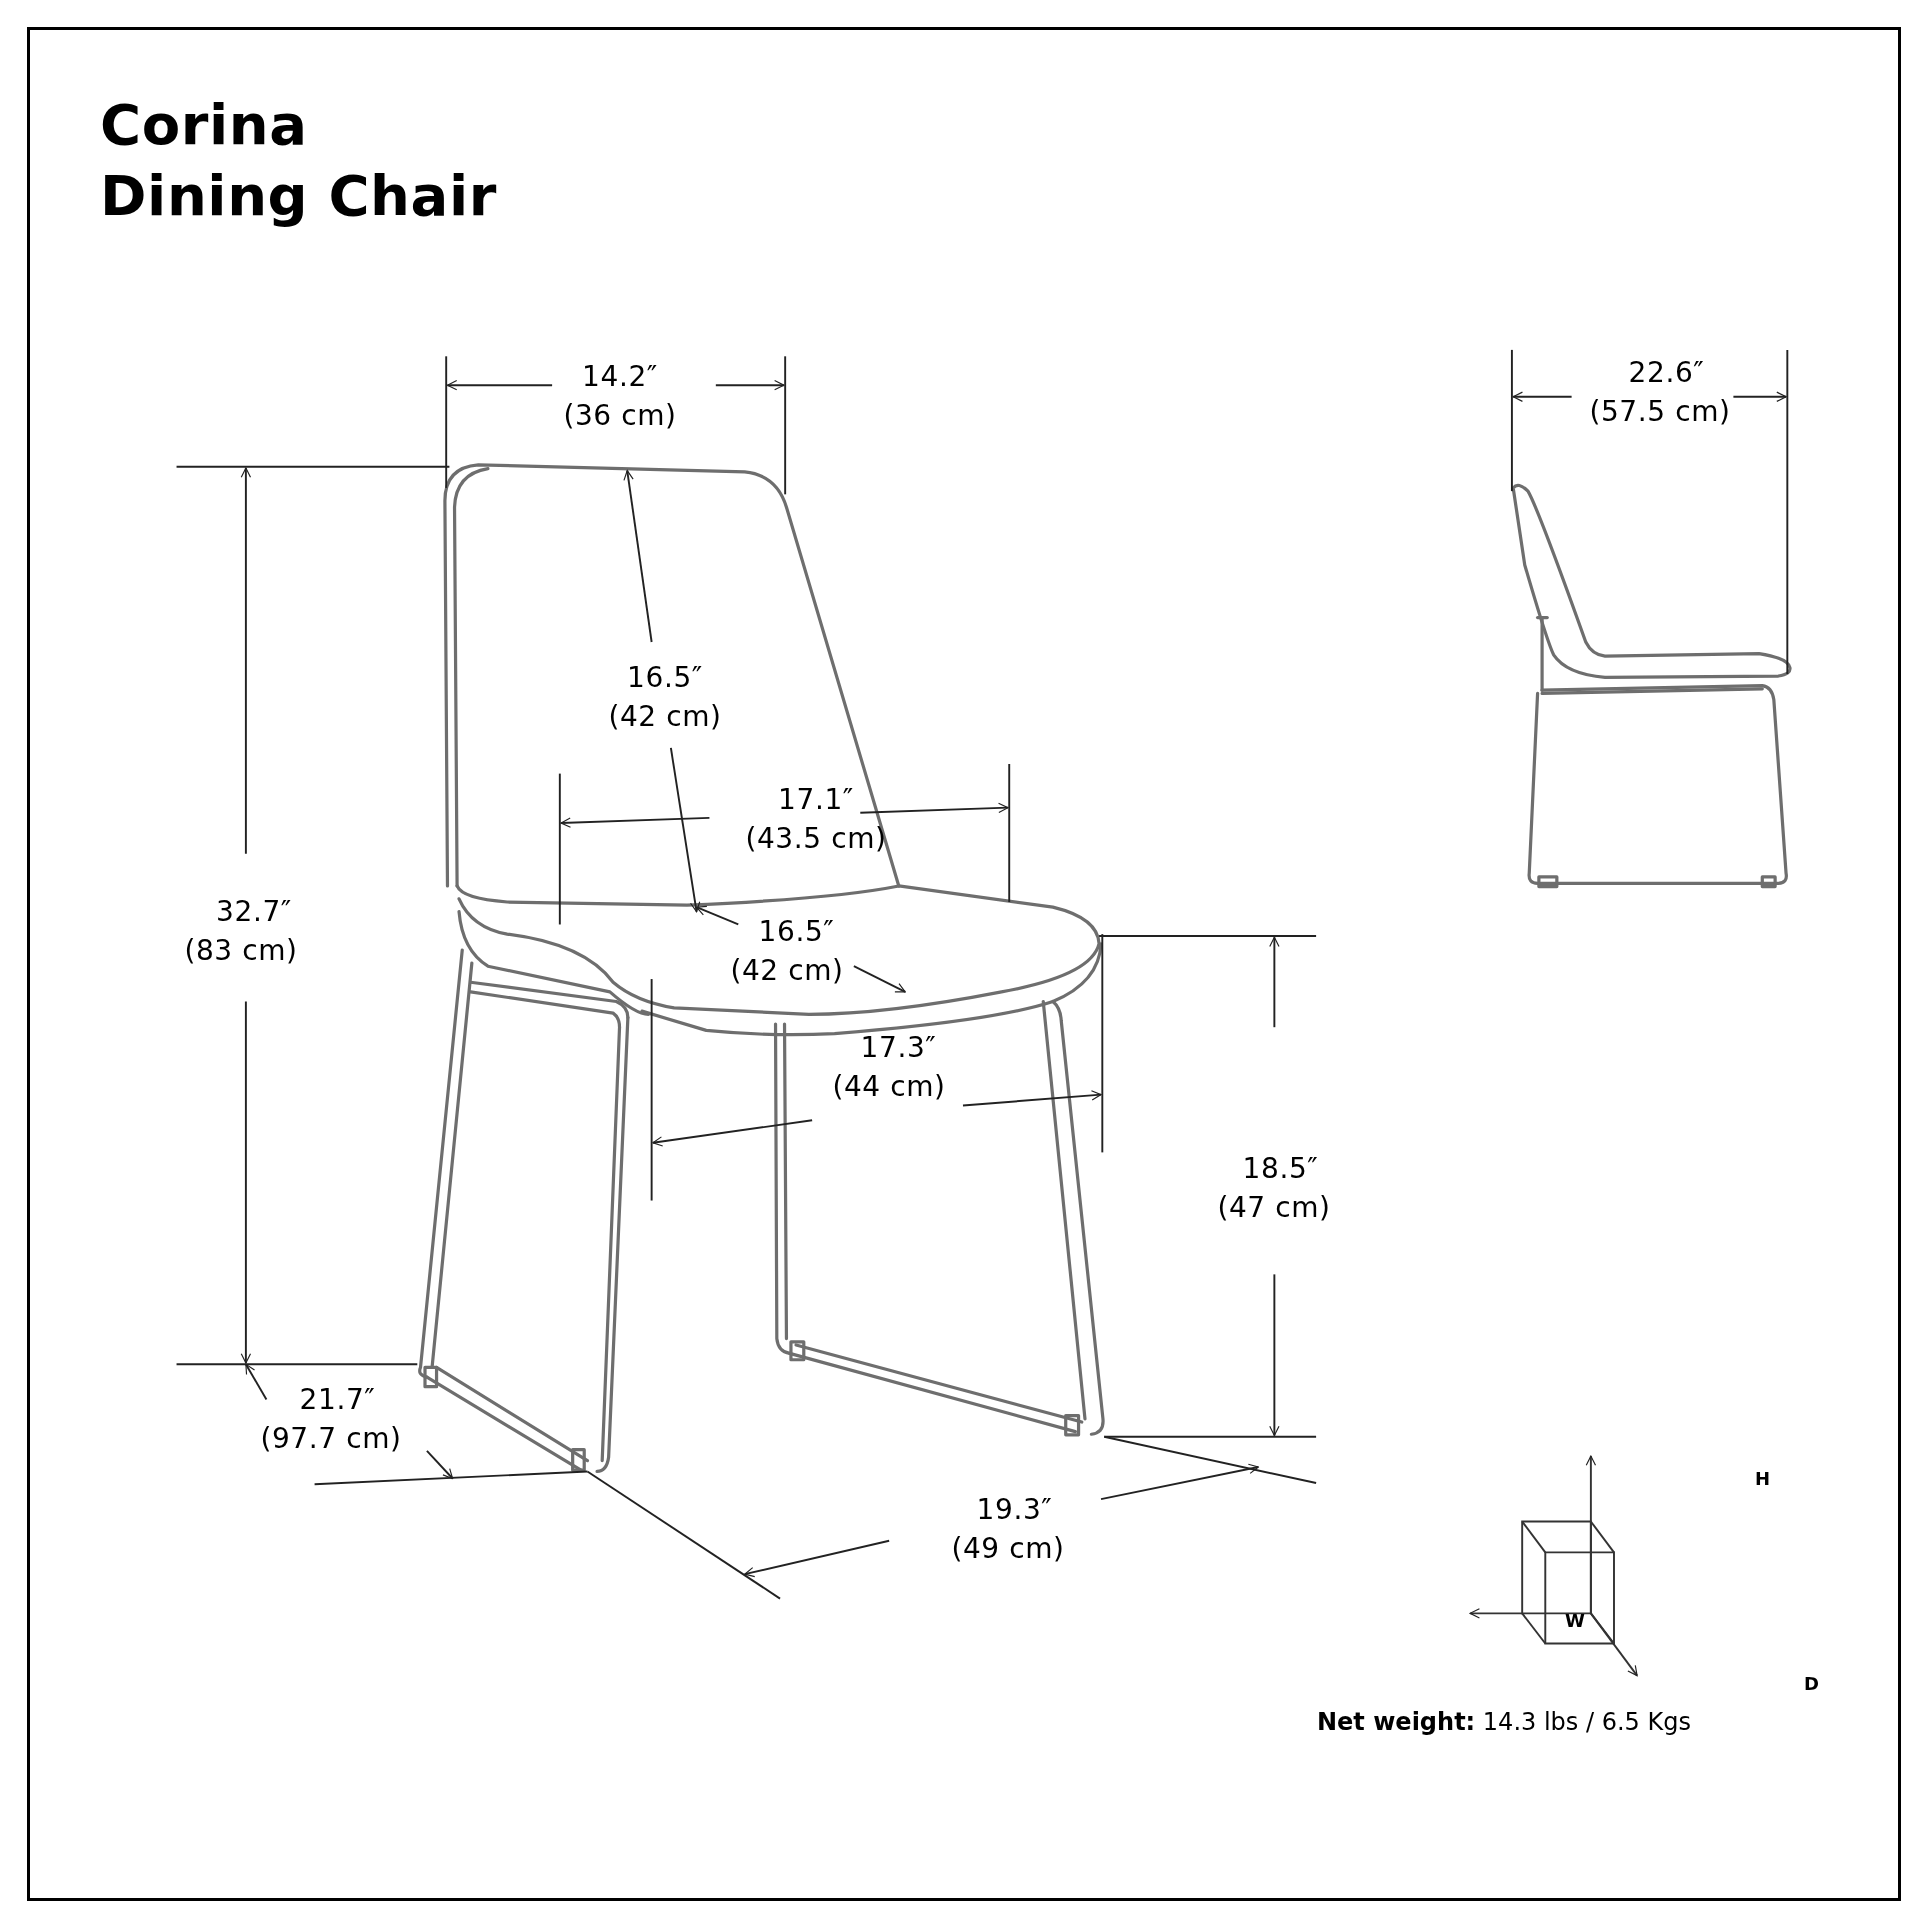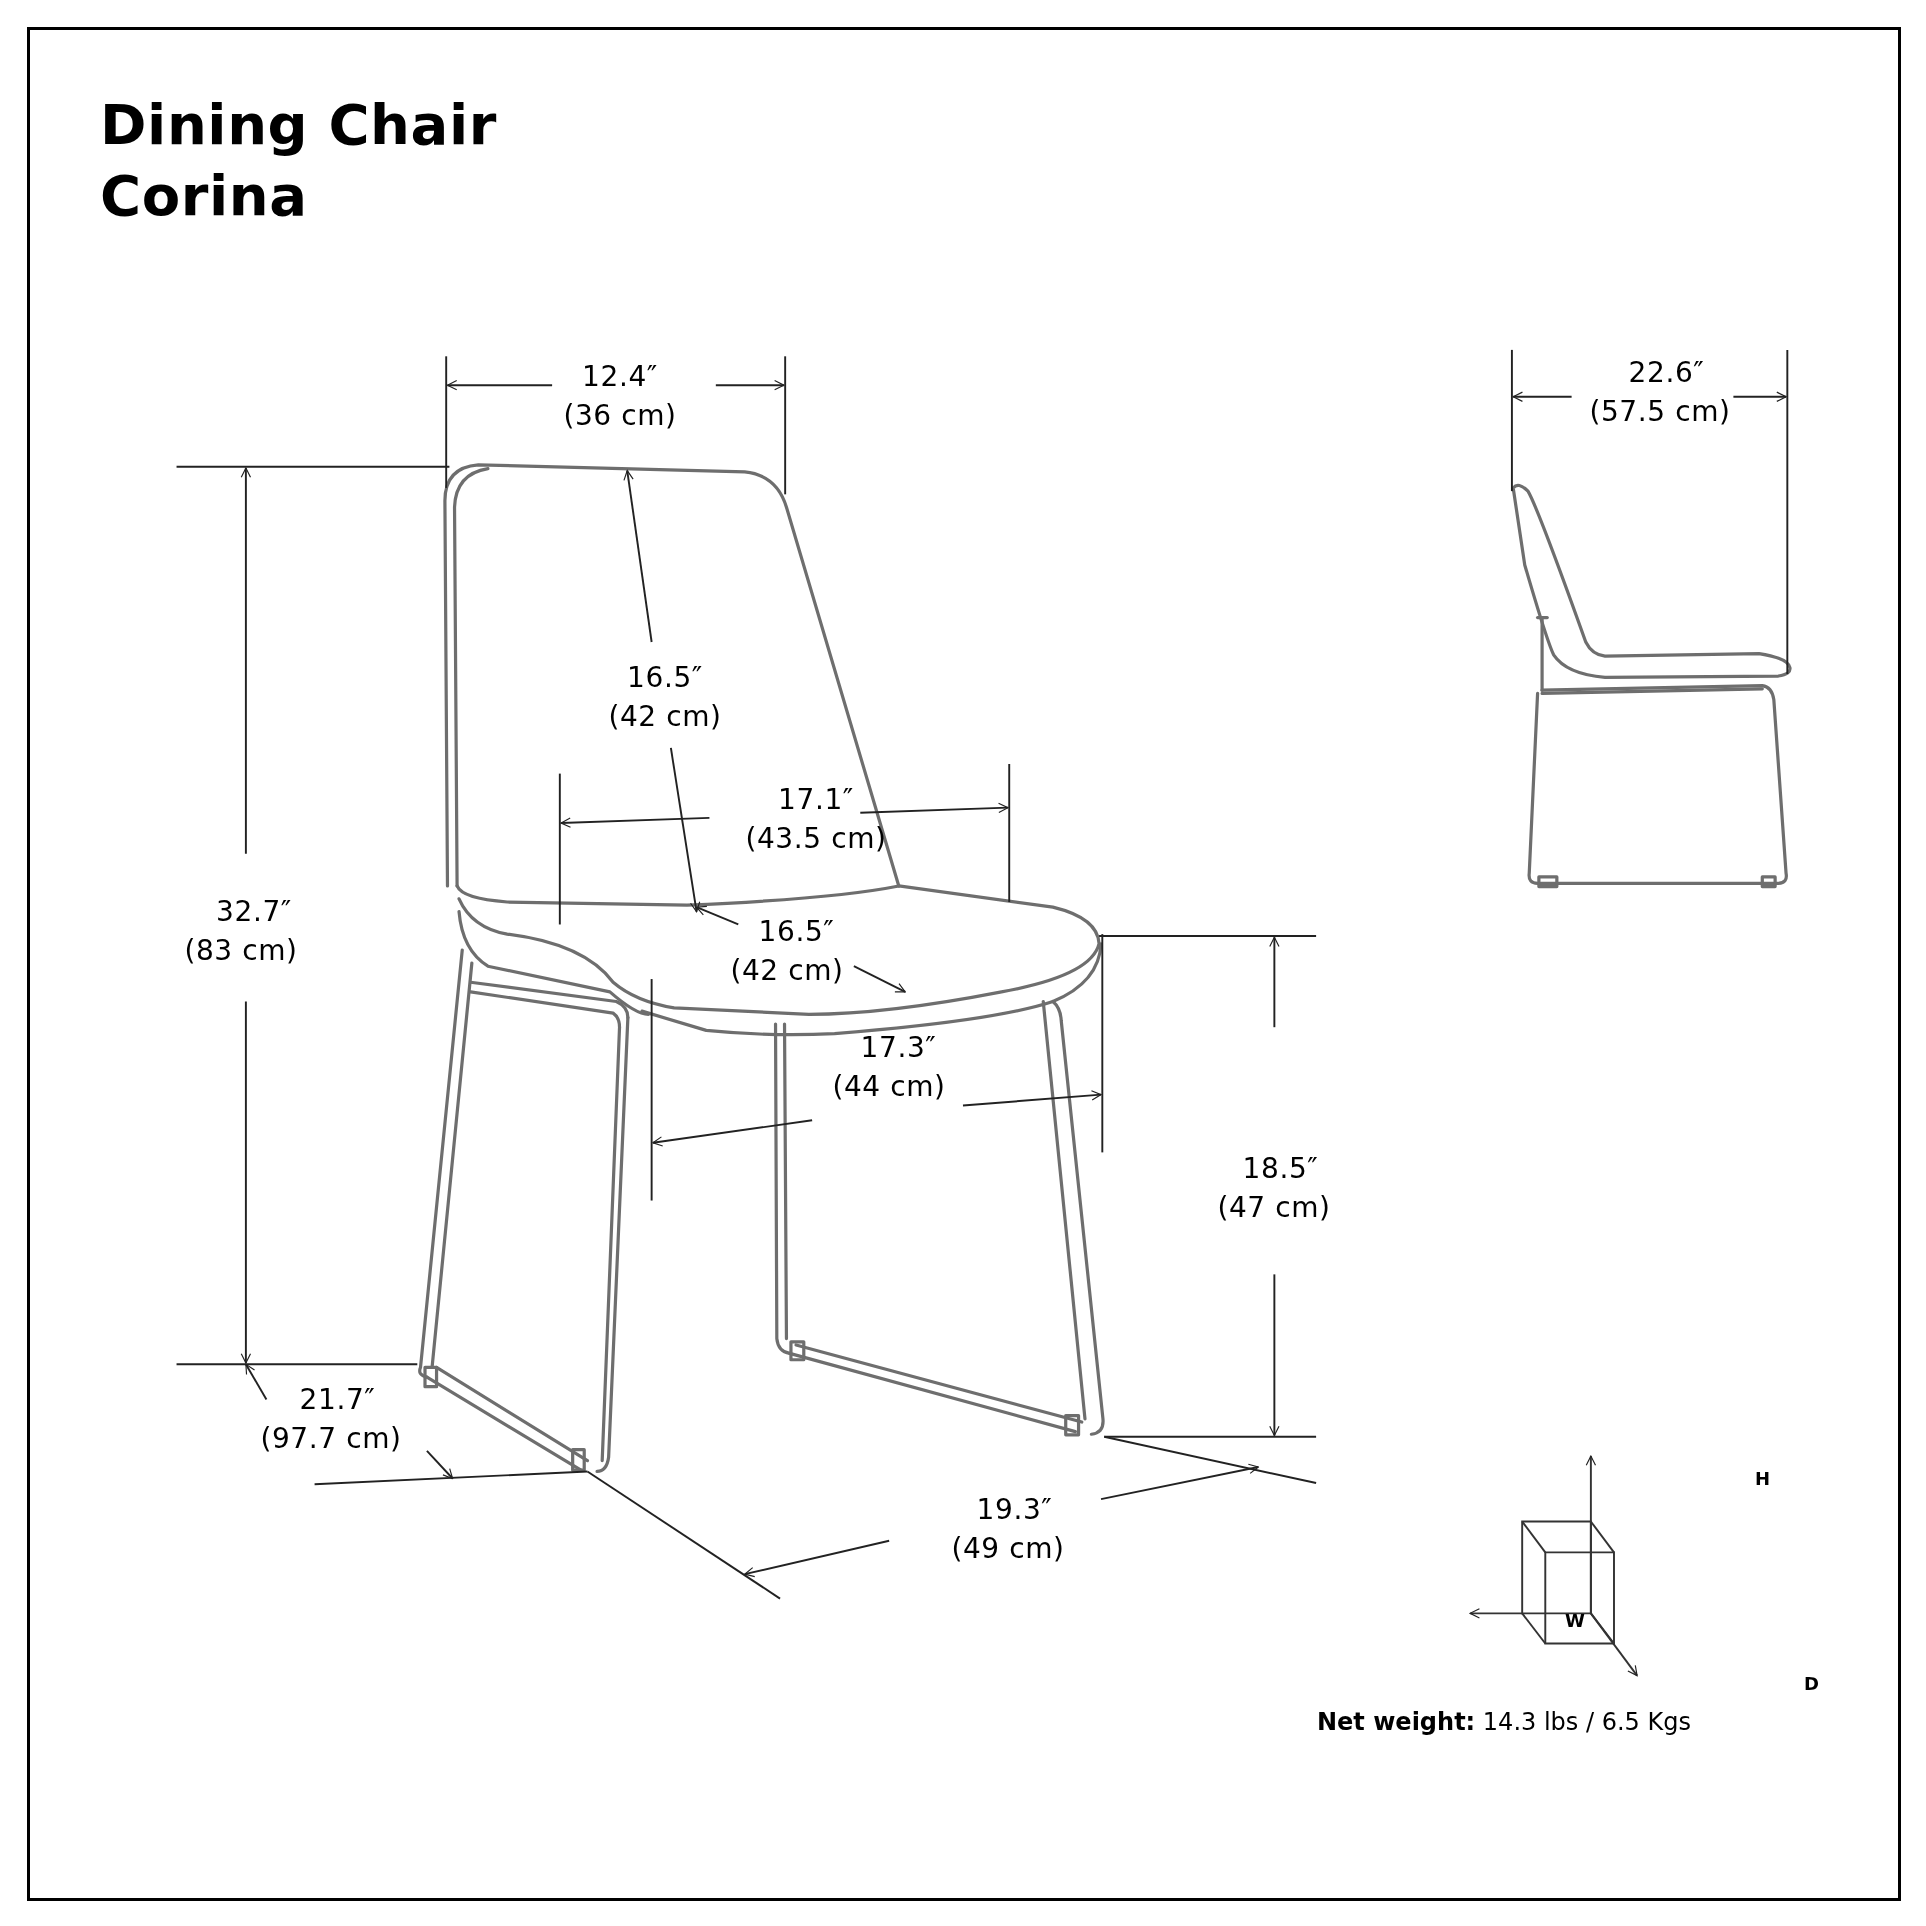--- a/index.html
+++ b/index.html
@@ -12,22 +12,22 @@
   .axis-label { position:absolute; font-family:"DejaVu Sans", sans-serif; font-weight:bold; font-size:18px; }
   .weight { position:absolute; left:1317px; top:1708px; font-size:24px; white-space:nowrap; font-family:"DejaVu Sans", sans-serif; }
   .weight b { font-weight:bold; }
 </style>
 </head>
 <body>
 
 <div class="frame"></div>
 
 <div class="title">
+  <div>Corina</div>
   <div>Dining Chair</div>
-  <div>Corina</div>
 </div>
 
 <svg class="drawing" width="1926" height="1926" viewBox="0 0 3000 3000">
   <defs>
     <marker id="arr" viewBox="0 0 20 20" refX="18" refY="10" markerWidth="18" markerHeight="18" orient="auto-start-reverse" markerUnits="userSpaceOnUse">
       <path d="M2,2 L18,10 L2,18" fill="none" stroke="#222" stroke-width="2"></path>
     </marker>
   </defs>
 
   <g fill="none" stroke="#6e6e6e" stroke-width="5" stroke-linejoin="round" stroke-linecap="round">
@@ -135,21 +135,21 @@
     <path d="M2478,2370 L2514,2418"></path>
     <path d="M2371,2513 L2407,2560"></path>
     <path d="M2478,2513 L2514,2560"></path>
     <line x1="2478" y1="2513" x2="2478" y2="2268" marker-end="url(#arr)"></line>
     <line x1="2371" y1="2513" x2="2290" y2="2513" marker-end="url(#arr)"></line>
     <line x1="2478" y1="2513" x2="2550" y2="2610" marker-end="url(#arr)"></line>
   </g>
 </svg>
 
 <div class="dim" style="left:620px; top:357px;">
-  <div>12.4″</div>
+  <div>14.2″</div>
   <div>(36 cm)</div>
 </div>
 <div class="dim" style="left:241px; top:892px;">
   <div style="padding-left:26px">32.7″</div>
   <div>(83 cm)</div>
 </div>
 <div class="dim" style="left:665px; top:658px;">
   <div>16.5″</div>
   <div>(42 cm)</div>
 </div>

